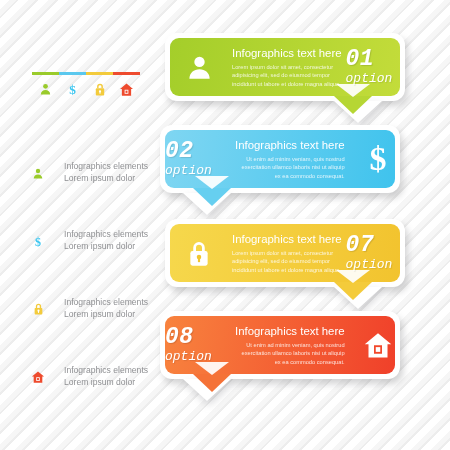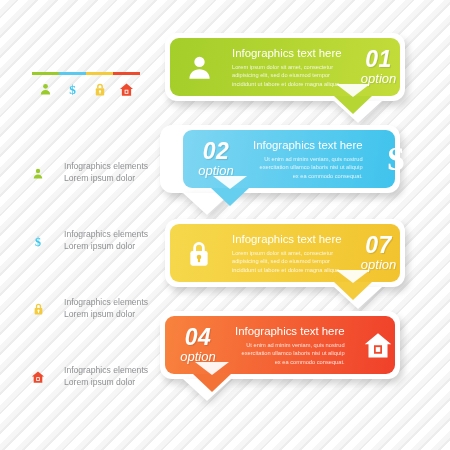--- a/index.html
+++ b/index.html
@@ -193,23 +193,23 @@
   }
   .body {
     font-size:5.7px;
     color:rgba(255,255,255,0.82);
     line-height:8.4px;
   }
 
   .num-block {
     width:66px;
     flex:0 0 auto;
-    text-align:center;
+    text-align:left;
     color:#ffffff;
-    font-family:Liberation Sans, sans-serif;
+    font-family:Liberation Mono, monospace;
     font-style:italic;
   }
   .num {
     font-size:23px;
     font-weight:bold;
     line-height:23px;
     letter-spacing:0.5px;
     text-shadow:1px 1px 1px rgba(0,0,0,0.12);
   }
   .optlabel {
@@ -347,21 +347,21 @@
           <span class="num" style="display:block">01</span>
           <span class="optlabel" style="display:block">option</span>
         </span>
       </div>
     </div>
   </div>
 
   <div class="banner-wrap" style="left:5px; top:125px; width:240px; height:68px;">
     <div class="card"></div>
     <div class="card-point left"></div>
-    <div class="band" style="background:linear-gradient(100deg,#7FD6F2 0%,#3FC3ED 100%);margin-left:18px;">
+    <div class="band" style="background:linear-gradient(100deg,#7FD6F2 0%,#3FC3ED 100%);">
       <div class="pointer left" style="border-top:18px solid #66CFF0;"></div>
       <div class="notch left"></div>
       <div class="band-inner">
         <span class="num-block">
           <span class="num" style="display:block">02</span>
           <span class="optlabel" style="display:block">option</span>
         </span>
         <span class="txt-block align-right">
           <span class="head" style="display:block">Infographics text here</span>
           <span class="body" style="display:block">Ut enim ad minim veniam, quis nostrud exercitation ullamco laboris nisi ut aliquip ex ea commodo consequat.</span>
@@ -403,21 +403,21 @@
   </div>
 
   <div class="banner-wrap" style="left:5px; top:311px; width:240px; height:68px;">
     <div class="card"></div>
     <div class="card-point left"></div>
     <div class="band" style="background:linear-gradient(100deg,#F8833E 0%,#F0402A 100%);">
       <div class="pointer left" style="border-top:18px solid #F57237;"></div>
       <div class="notch left"></div>
       <div class="band-inner">
         <span class="num-block">
-          <span class="num" style="display:block">04</span>
+          <span class="num" style="display:block">08</span>
           <span class="optlabel" style="display:block">option</span>
         </span>
         <span class="txt-block align-right">
           <span class="head" style="display:block">Infographics text here</span>
           <span class="body" style="display:block">Ut enim ad minim veniam, quis nostrud exercitation ullamco laboris nisi ut aliquip ex ea commodo consequat.</span>
         </span>
         <span class="big-icon">
           <svg width="30" height="30" viewBox="0 0 24 24" fill="#ffffff">
             <path d="M12 2.6 1.4 11.4h3V22h15.2V11.4h3z"></path>
             <rect x="8.8" y="12.2" width="6.4" height="6.8" fill="#F2482B"></rect>

